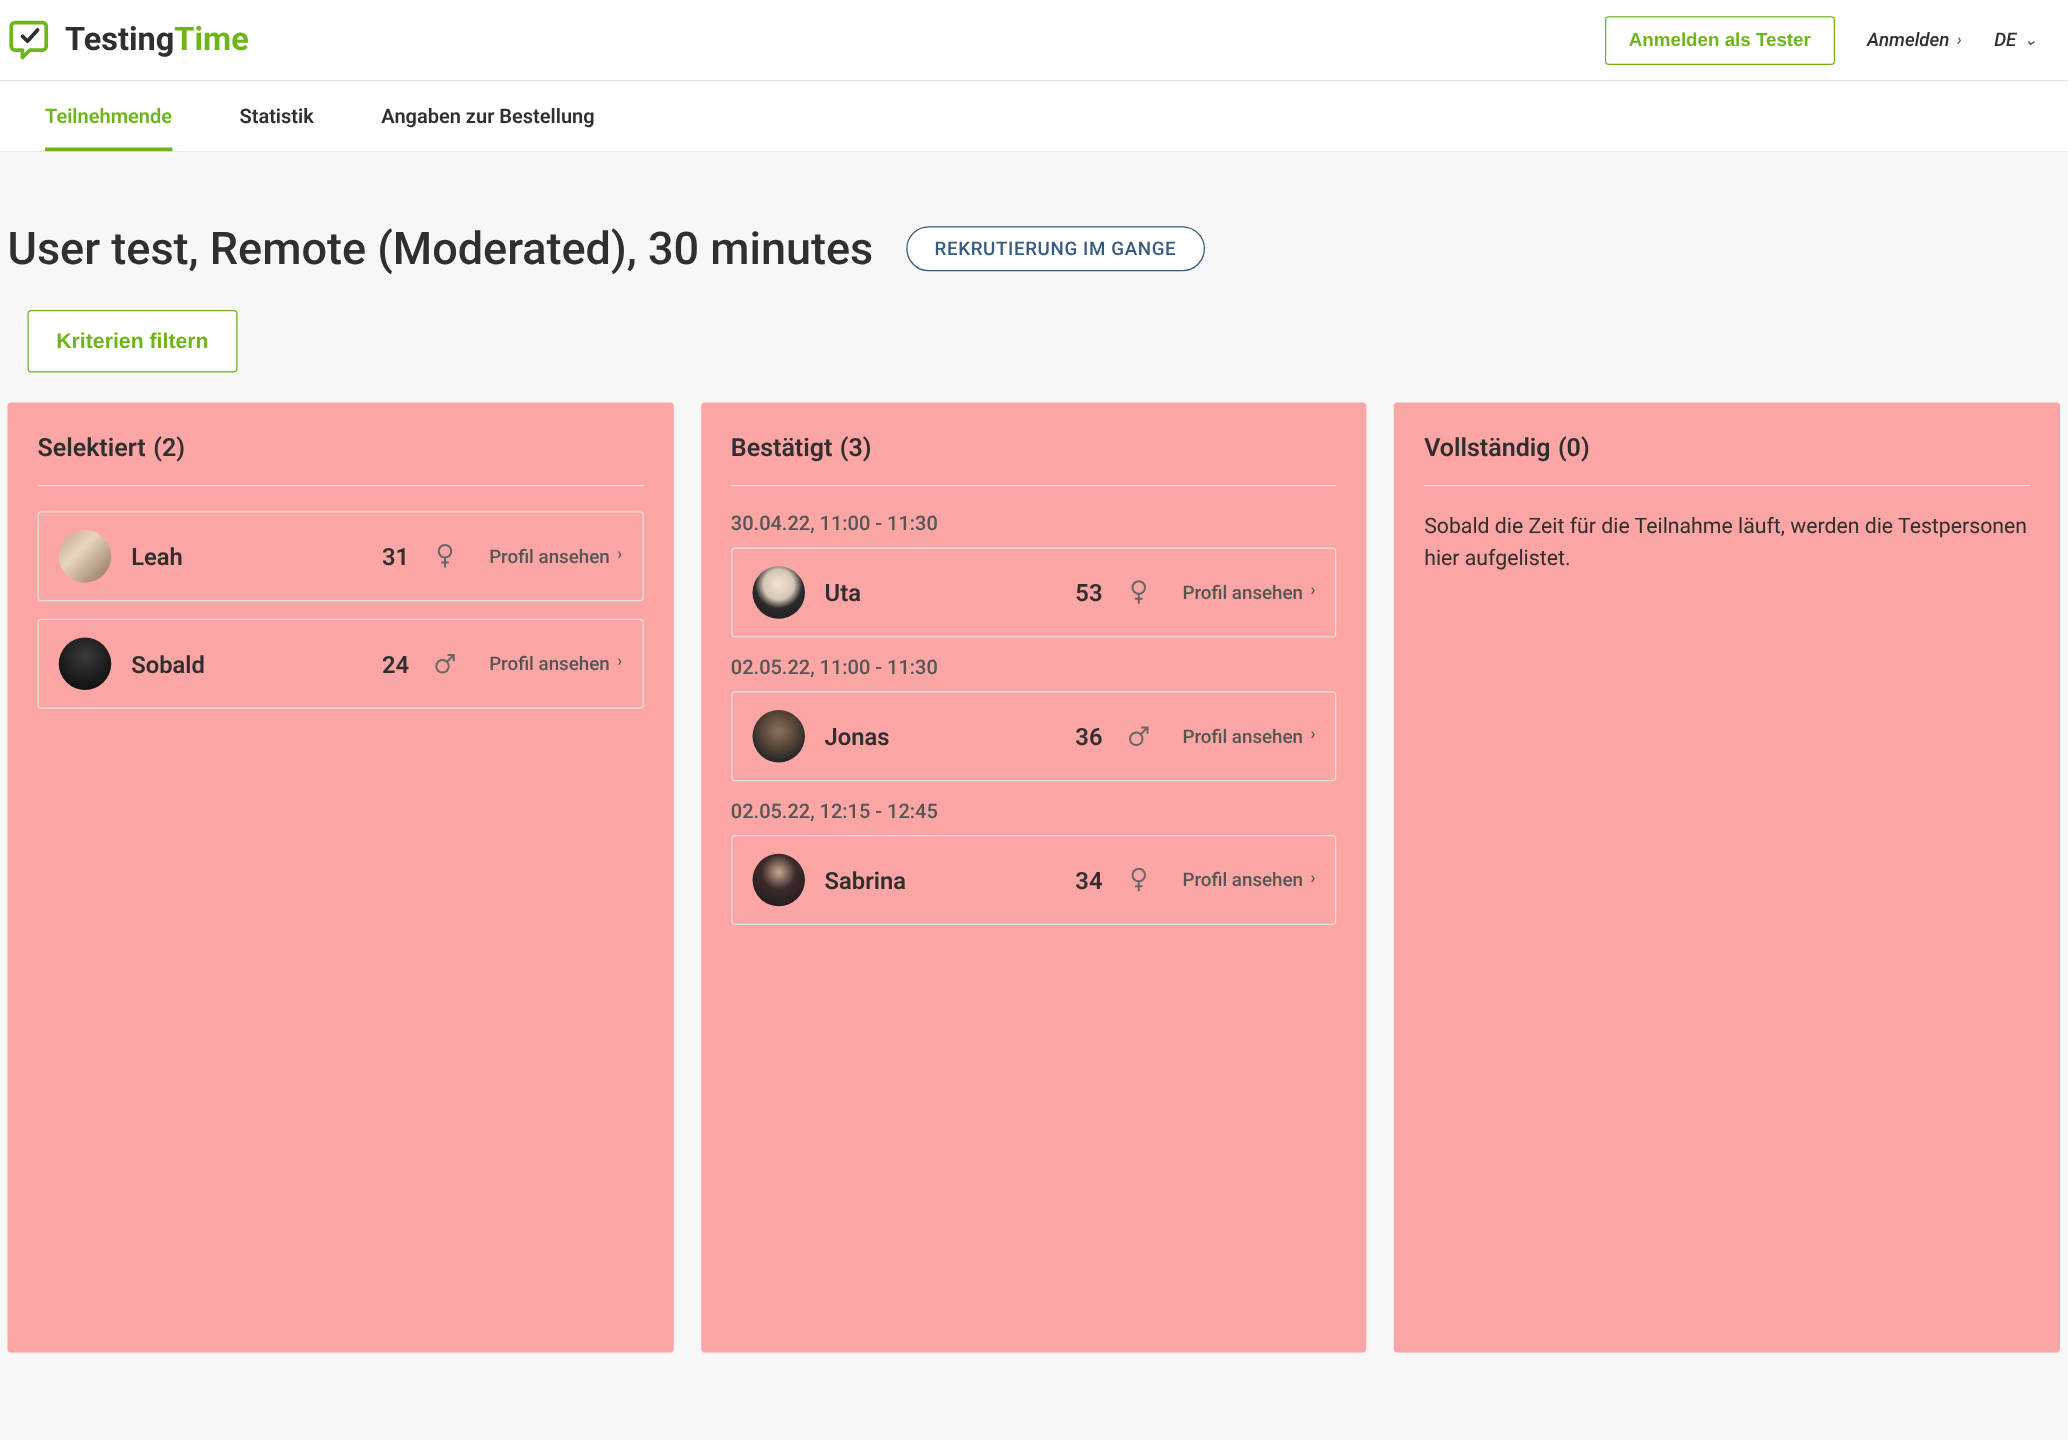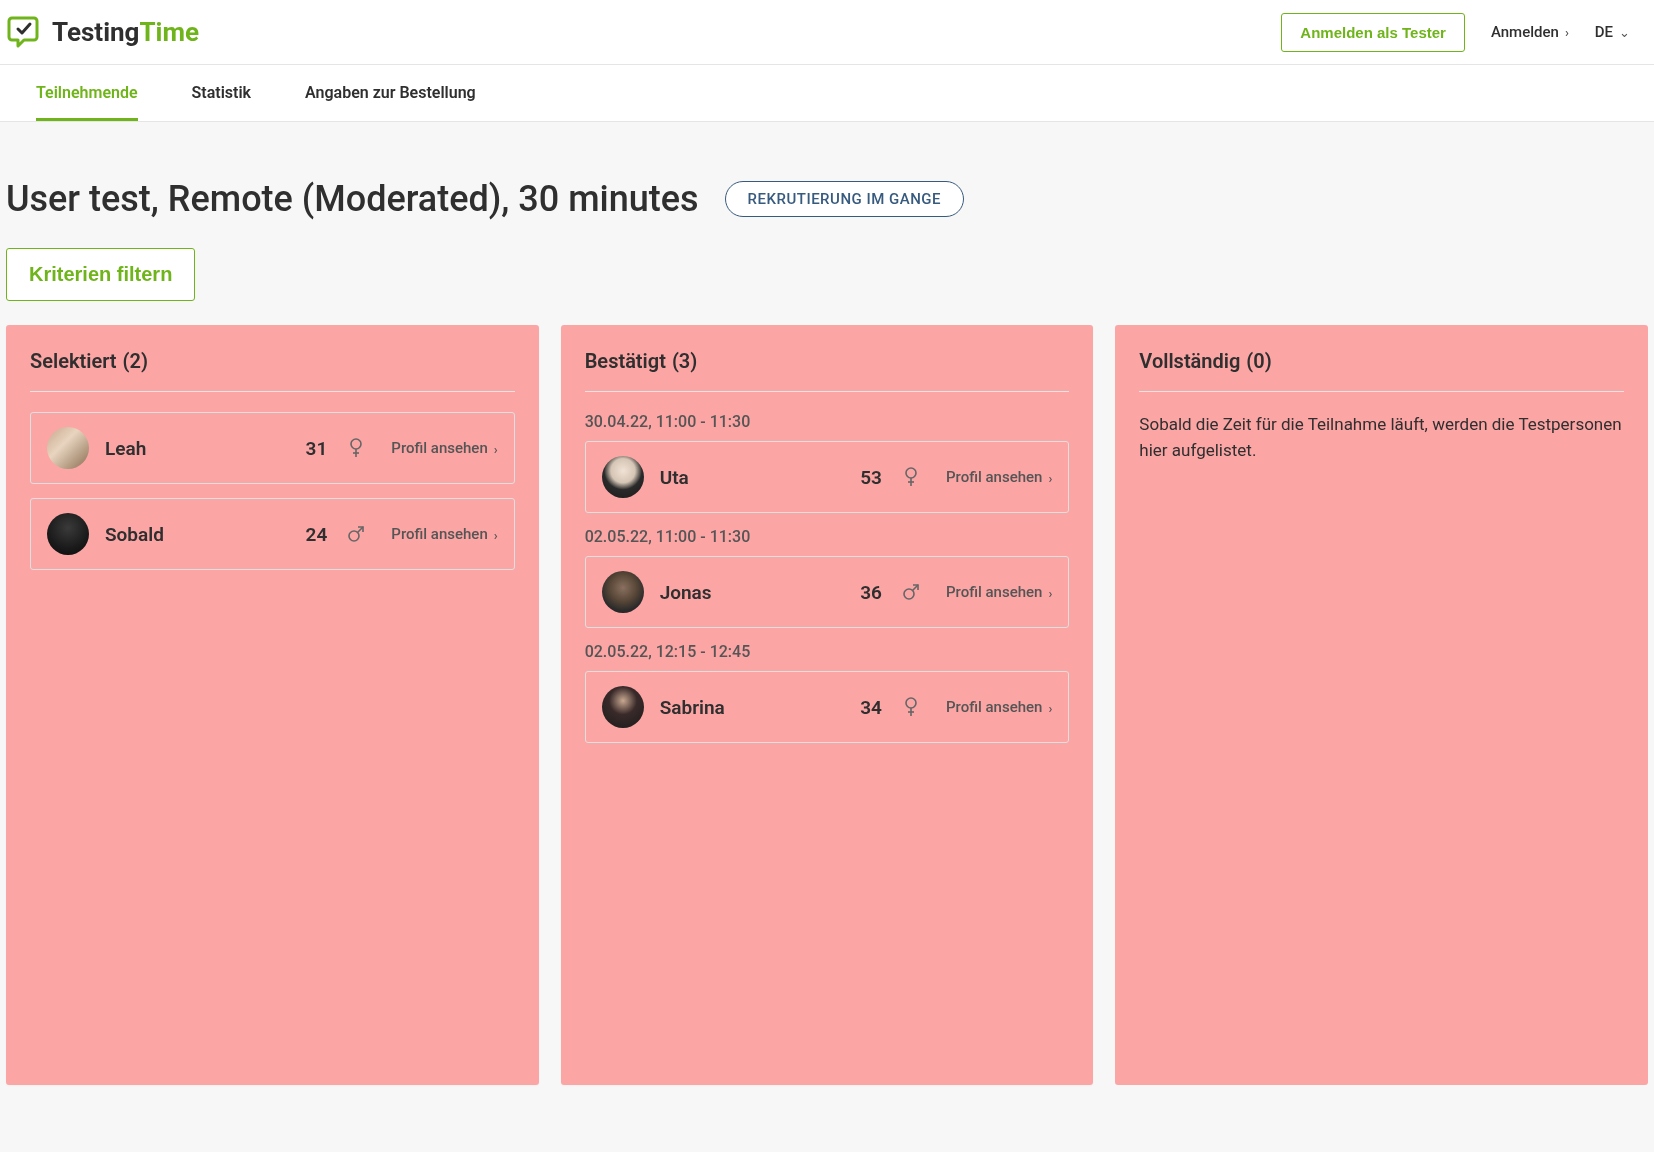--- a/index.html
+++ b/index.html
@@ -7,56 +7,56 @@
 
     
     .header { display: flex; align-items: center; justify-content: space-between; padding: 12px 24px 12px 6px; border-bottom: 1px solid #e5e5e5; }
     .logo-wrap { display: flex; align-items: center; gap: 6px; }
     .logo-icon { width: 40px; height: 40px; position: relative; }
     .logo-text { font-size: 26px; font-weight: 700; }
     .logo-text .t1 { color: #2f2f2f; }
     .logo-text .t2 { color: #6fb41a; }
     .header-right { display: flex; align-items: center; gap: 26px; }
     .btn-outline-green { border: 1px solid #6fb41a; color: #6fb41a; background: #fff; padding: 10px 18px; border-radius: 3px; font-size: 15px; font-weight: 600; cursor: pointer; }
-    .link { color: #2f2f2f; font-size: 15px; font-weight: 500; cursor: pointer; display: inline-flex; align-items: center; gap: 6px; }
+    .link { color: #2f2f2f; font-size: 15px; font-weight: 500; cursor: pointer; display: inline-flex; align-items: center; gap: 6px; font-style: italic; }
     .chev { font-size: 13px; color: #555; }
 
     
     .tabs { display: flex; gap: 54px; padding: 0 8px; border-bottom: 1px solid #e5e5e5; }
     .tab { padding: 18px 0 16px; font-size: 16px; font-weight: 600; color: #2f2f2f; cursor: pointer; border-bottom: 3px solid transparent; }
     .tab.active { color: #6fb41a; border-bottom-color: #6fb41a; margin-left: 28px; }
 
     
     .content { background: #f7f7f7; padding: 0 6px 40px; min-height: 1030px; }
     .title-row { display: flex; align-items: center; gap: 26px; padding: 56px 0 28px; }
     .page-title { font-size: 36px; font-weight: 500; color: #2f2f2f; }
     .pill { border: 1px solid #375a7f; color: #375a7f; border-radius: 999px; padding: 8px 22px; font-size: 15px; font-weight: 500; letter-spacing: 0.5px; background: #fff; }
 
-    .filter-btn { border: 1px solid #6fb41a; color: #6fb41a; background: #fff; padding: 14px 22px; border-radius: 3px; font-size: 20px; font-weight: 600; cursor: pointer; margin-bottom: 24px; }
+    .filter-btn { border: 1px solid #6fb41a; color: #6fb41a; background: #fff; padding: 14px 22px; border-radius: 3px; font-size: 17px; font-weight: 600; cursor: pointer; margin-bottom: 24px; margin-left: 16px; }
 
     .columns { display: flex; gap: 22px; }
     .col { background: #fca5a5; border-radius: 3px; padding: 24px 24px 36px; flex: 1; min-height: 760px; box-shadow: 0 1px 2px rgba(0,0,0,0.03); }
     .col.col-complete { box-shadow: none; }
     .col-header { display: flex; align-items: baseline; gap: 6px; padding-bottom: 18px; border-bottom: 1px solid #e5e5e5; margin-bottom: 20px; }
     .col-title { font-size: 20px; font-weight: 600; color: #2f2f2f; }
     .col-count { font-size: 20px; font-weight: 600; color: #2f2f2f; }
 
     .slot-label { font-size: 16px; color: #555; font-weight: 500; margin-bottom: 10px; margin-top: 4px; }
 
     .card { border: 1px solid #e0e0e0; border-radius: 3px; padding: 14px 16px; display: flex; align-items: center; gap: 16px; margin-bottom: 14px; cursor: pointer; }
     .avatar { width: 42px; height: 42px; border-radius: 50%; background: #888; flex-shrink: 0; background-size: cover; background-position: center; }
     .avatar.a1 { background: linear-gradient(135deg, #c8a58a 0%, #e8d5c0 40%, #8a6d50 100%); }
     .avatar.a2 { background: radial-gradient(circle at 50% 35%, #3a3a3a 0%, #1a1a1a 60%, #0a0a0a 100%); }
     .avatar.a3 { background: radial-gradient(circle at 50% 35%, #f0e2d5 0%, #d5c5b5 35%, #2a2a2a 55%, #1a1a1a 100%); }
     .avatar.a4 { background: radial-gradient(circle at 50% 40%, #8a7060 0%, #5a4838 40%, #2a2a2a 70%, #1a1a1a 100%); }
     .avatar.a5 { background: radial-gradient(circle at 50% 35%, #c8a890 0%, #3a2a2a 40%, #1a1a1a 100%); }
     .person-name { font-size: 19px; font-weight: 600; color: #2f2f2f; flex: 1; }
     .person-age { font-size: 19px; font-weight: 600; color: #2f2f2f; margin-right: 4px; }
     .gender-icon { width: 18px; height: 18px; display: inline-flex; align-items: center; justify-content: center; color: #666; margin-right: 10px; }
-    .profile-link { font-size: 15px; font-weight: 500; color: #555; display: inline-flex; align-items: flex-end; gap: 6px; }
+    .profile-link { font-size: 15px; font-weight: 500; color: #555; display: inline-flex; align-items: flex-start; gap: 6px; }
     .empty-text { font-size: 17px; color: #2f2f2f; line-height: 1.5; }
 
     svg { display: block; }
   </style>
 </head>
 <body>
 
 <div class="header">
   <div class="logo-wrap">
     <div class="logo-icon">

